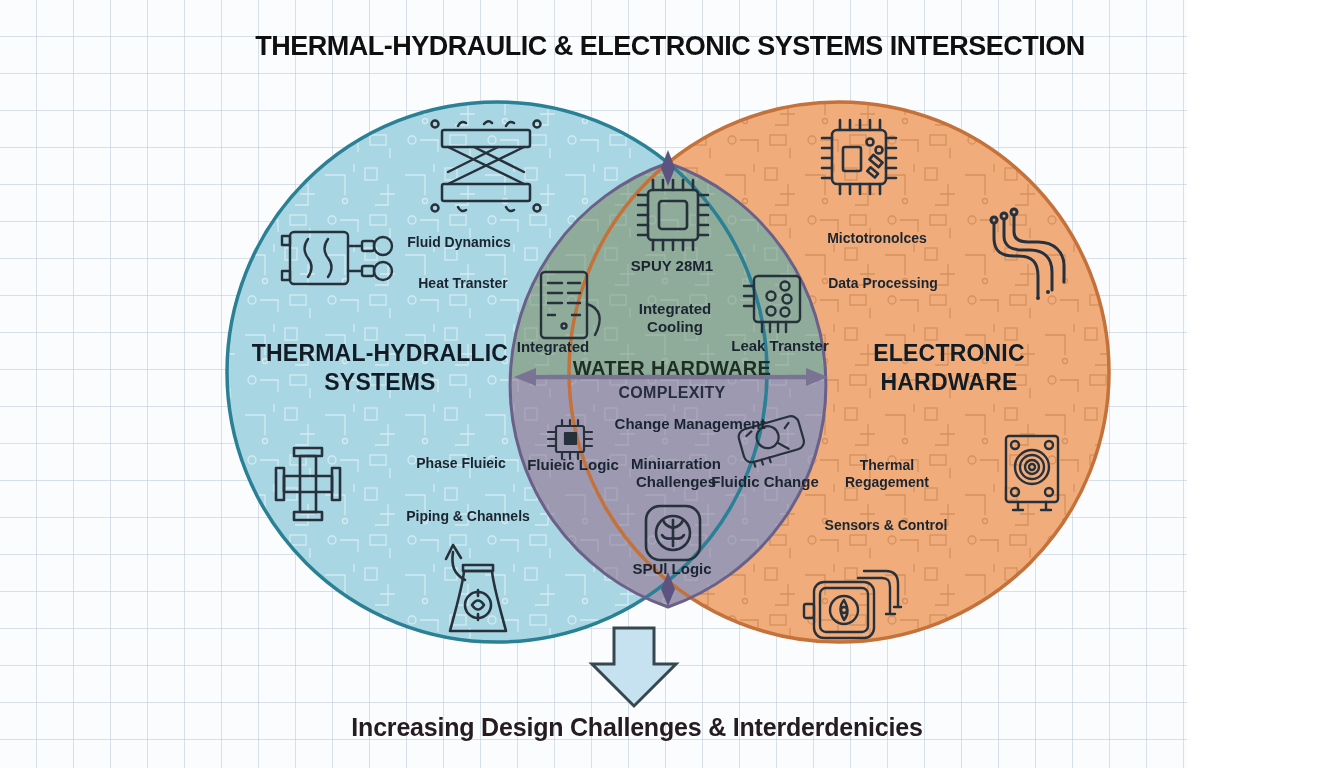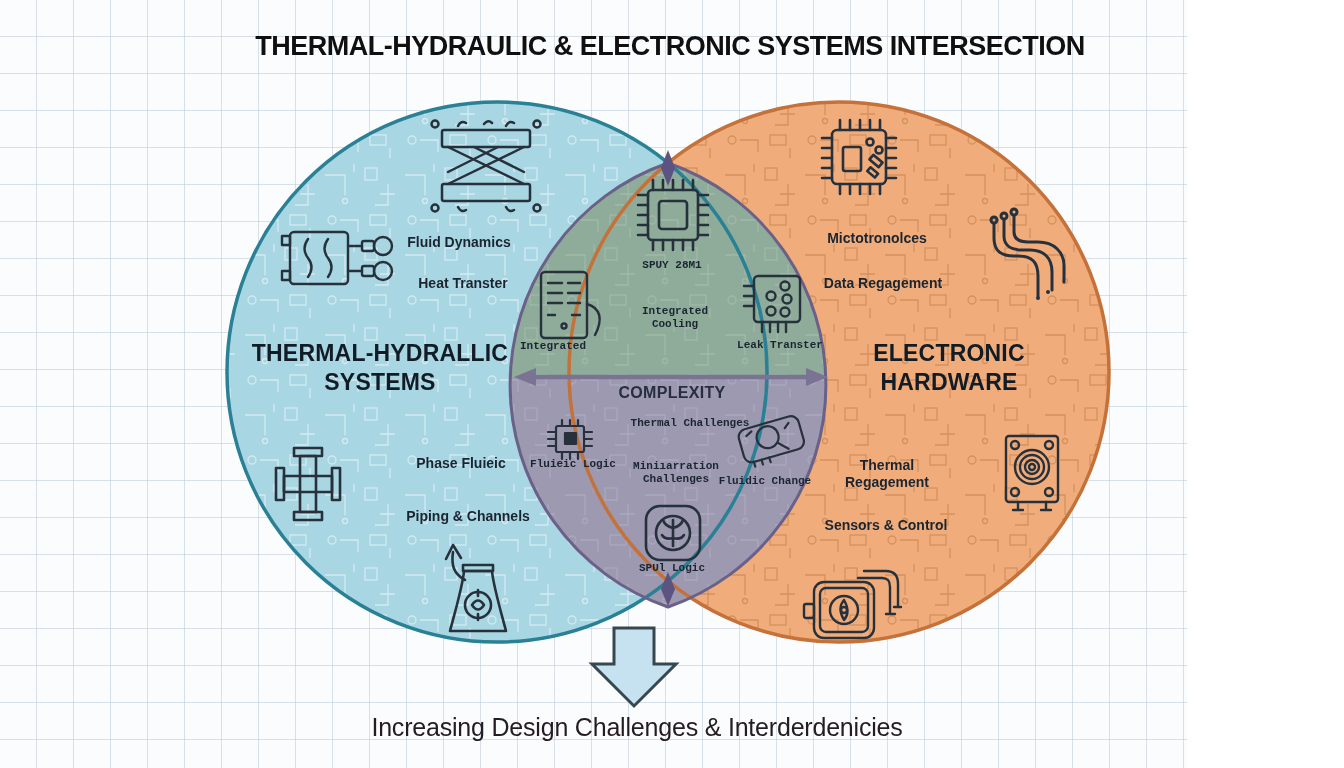--- a/index.html
+++ b/index.html
@@ -17,23 +17,23 @@
     font-weight:700;color:var(--text,#1b2531);font-size:14px;
     white-space:pre-line;text-align:center;line-height:1.2;
   }
   .title{
     font-size:27px;font-weight:800;color:var(--title,#101010);
     letter-spacing:-.5px;white-space:nowrap;
   }
   .circle-title{font-size:23px;letter-spacing:.2px;color:#121c26;line-height:1.25;}
   .axis-top{font-size:20px;color:#1c2f22;letter-spacing:.3px;}
   .axis-bottom{font-size:16px;color:#272e40;letter-spacing:.3px;}
-  .small{font-size:11px;font-family:Liberation Mono, monospace;}
+  .small{font-size:15px;}
   .caption{
-    font-size:25px;font-weight:400;color:var(--caption,#241c20);
+    font-size:25px;font-weight:700;color:var(--caption,#241c20);
     letter-spacing:-.2px;white-space:nowrap;
   }
 </style>
 </head>
 <body>
 
 <div class="stage">
 
   <svg class="venn-svg" width="1344" height="768" viewBox="0 0 1344 768">
     <defs>
@@ -232,30 +232,31 @@
   <div class="lbl circle-title" style="left:380px;top:368px">THERMAL-HYDRALLIC
 SYSTEMS</div>
   <div class="lbl" style="left:461px;top:463px">Phase Fluieic</div>
   <div class="lbl" style="left:468px;top:516px">Piping &amp; Channels</div>
 
   <div class="lbl small" style="left:672px;top:266px">SPUY 28M1</div>
   <div class="lbl small" style="left:553px;top:347px">Integrated</div>
   <div class="lbl small" style="left:675px;top:318px">Integrated
 Cooling</div>
   <div class="lbl small" style="left:780px;top:346px">Leak Transter</div>
+  <div class="lbl axis-top" style="left:672px;top:368px">WATER HARDWARE</div>
   <div class="lbl axis-bottom" style="left:672px;top:393px">COMPLEXITY</div>
-  <div class="lbl small" style="left:690px;top:424px">Thermal Challenges</div>
+  <div class="lbl small" style="left:690px;top:424px">Change Management</div>
   <div class="lbl small" style="left:573px;top:465px">Fluieic Logic</div>
   <div class="lbl small" style="left:676px;top:473px">Miniıarration
 Challenges</div>
   <div class="lbl small" style="left:765px;top:482px">Fluidic Change</div>
   <div class="lbl small" style="left:672px;top:569px">SPUl Logic</div>
 
   <div class="lbl" style="left:877px;top:238px">Mictotronolces</div>
-  <div class="lbl" style="left:883px;top:283px">Data Regagement</div>
+  <div class="lbl" style="left:883px;top:283px">Data Processing</div>
   <div class="lbl circle-title" style="left:949px;top:368px">ELECTRONIC
 HARDWARE</div>
   <div class="lbl" style="left:887px;top:474px">Thermal
 Regagement</div>
   <div class="lbl" style="left:886px;top:525px">Sensors &amp; Control</div>
 
   <div class="lbl caption" style="left:637px;top:727px">Increasing Design Challenges &amp; Interderdenicies</div>
 </div>
 
 </body></html>

